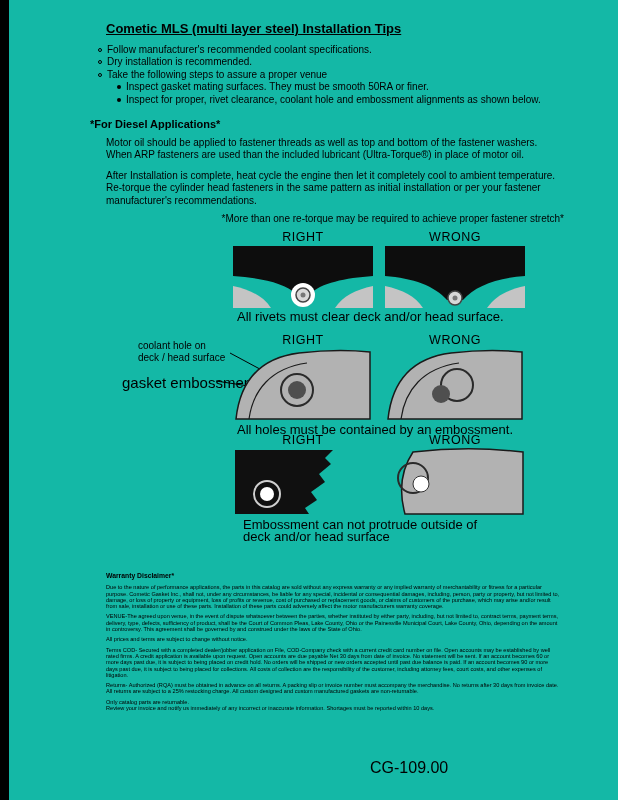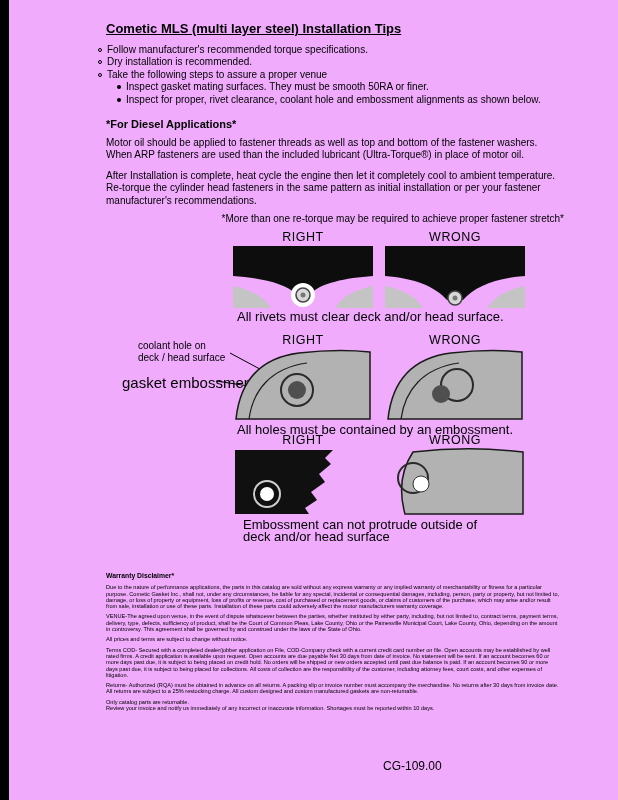--- a/index.html
+++ b/index.html
@@ -1,30 +1,30 @@
 <!DOCTYPE html>
 <html><head>
 <meta charset="utf-8">
 <style>
   * { margin:0; padding:0; box-sizing:border-box; }
   html,body { background:#e8e8e8; }
   body { font-family:"Liberation Sans","DejaVu Sans",sans-serif; color:#000; }
-  .page { position:relative; width:618px; height:800px; background:#f0abfc; overflow:hidden; }
+  .page { position:relative; width:618px; height:800px; background:#14b8a6; overflow:hidden; }
   .left-bar { position:absolute; left:0; top:0; width:9px; height:800px; background:#000; }
 
   .title { position:absolute; left:106px; top:21px; font-size:13px; font-weight:bold; text-decoration:underline; }
 
   .tips { position:absolute; left:98px; top:44px; width:470px; font-size:10px; }
   .tip { display:flex; align-items:flex-start; line-height:12.4px; }
   .tip.sub { margin-left:19px; }
   .marker { flex:0 0 auto; width:4px; height:4px; border-radius:50%; margin:4px 5px 0 0; }
   .marker.open { border:1px solid #000; }
   .marker.filled { background:#000; }
 
-  .diesel-heading { position:absolute; left:106px; top:118px; font-size:11px; font-weight:bold;text-align:right; }
+  .diesel-heading { position:absolute; left:90px; top:118px; font-size:11px; font-weight:bold;text-align:right; }
   .para { position:absolute; left:106px; width:458px; font-size:10px; line-height:12.3px; }
   #diesel-p1 { top:137px; }
   #diesel-p2 { top:170px; }
   #diesel-note { top:213px;text-align:right; }
 
   .dg-label { position:absolute; width:140px; text-align:center; font-size:12.5px; letter-spacing:.5px; }
   .dg-img { position:absolute; width:140px; }
   .dg-img svg { display:block; width:100%; height:100%; }
   .dg-caption { position:absolute; font-size:13px; line-height:12px; }
 
@@ -42,34 +42,34 @@
 
   #r3-right-label { left:233px; top:433px; } #r3-wrong-label { left:385px; top:433px; }
   #r3-right-img { left:233px; top:448px; height:68px; } #r3-wrong-img { left:385px; top:448px; height:68px; }
   #r3-caption { left:243px; top:519px; width:250px; }
 
   .warranty { position:absolute; left:106px; top:573px; width:455px; font-size:5.6px; line-height:6.3px; }
   .warranty .w-head { font-size:6.8px; font-weight:bold; margin-bottom:5px; }
   .warranty p { margin-bottom:4px; }
   .warranty p.tight { margin-bottom:0; }
 
-  .footer { position:absolute; left:383px; top:759px; font-size:12px; }
+  .footer { position:absolute; left:370px; top:759px; font-size:16px; }
 </style>
 </head>
 <body>
 
 <div class="page">
   <div class="left-bar"></div>
 
   <h1 class="title">Cometic MLS (multi layer steel) Installation Tips</h1>
 
   <div class="tips">
     <div class="tip">
       <span class="marker open"></span>
-      <span>Follow manufacturer's recommended torque specifications.</span>
+      <span>Follow manufacturer's recommended coolant specifications.</span>
     </div>
     <div class="tip">
       <span class="marker open"></span>
       <span>Dry installation is recommended.</span>
     </div>
     <div class="tip">
       <span class="marker open"></span>
       <span>Take the following steps to assure a proper venue</span>
     </div>
     <div class="tip sub">

